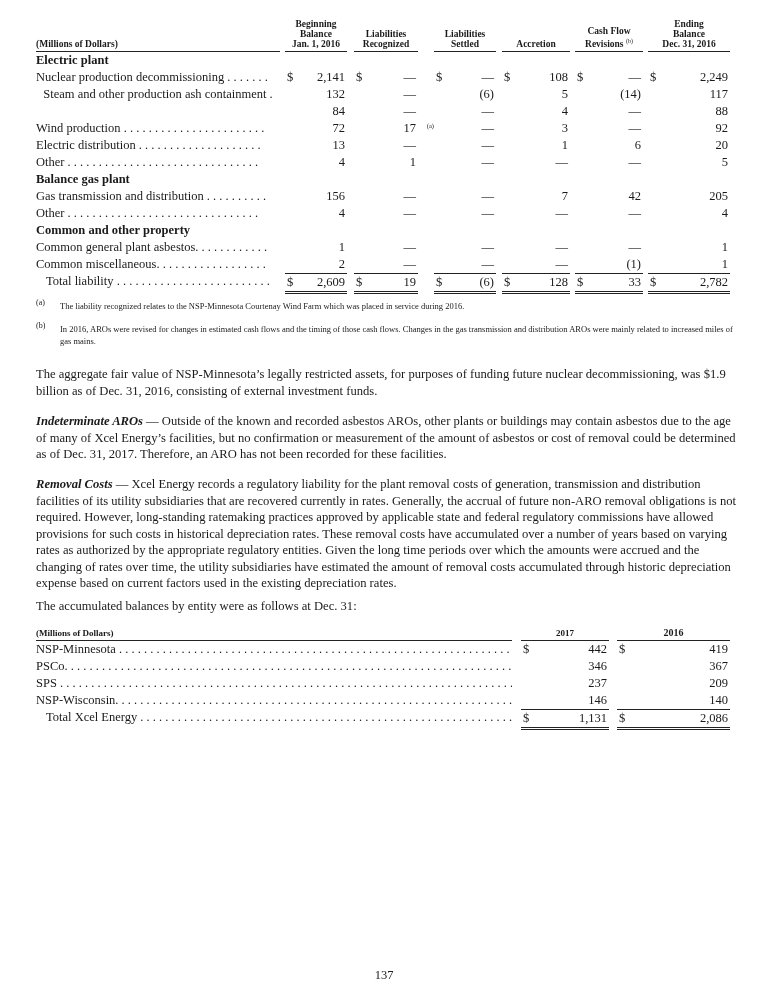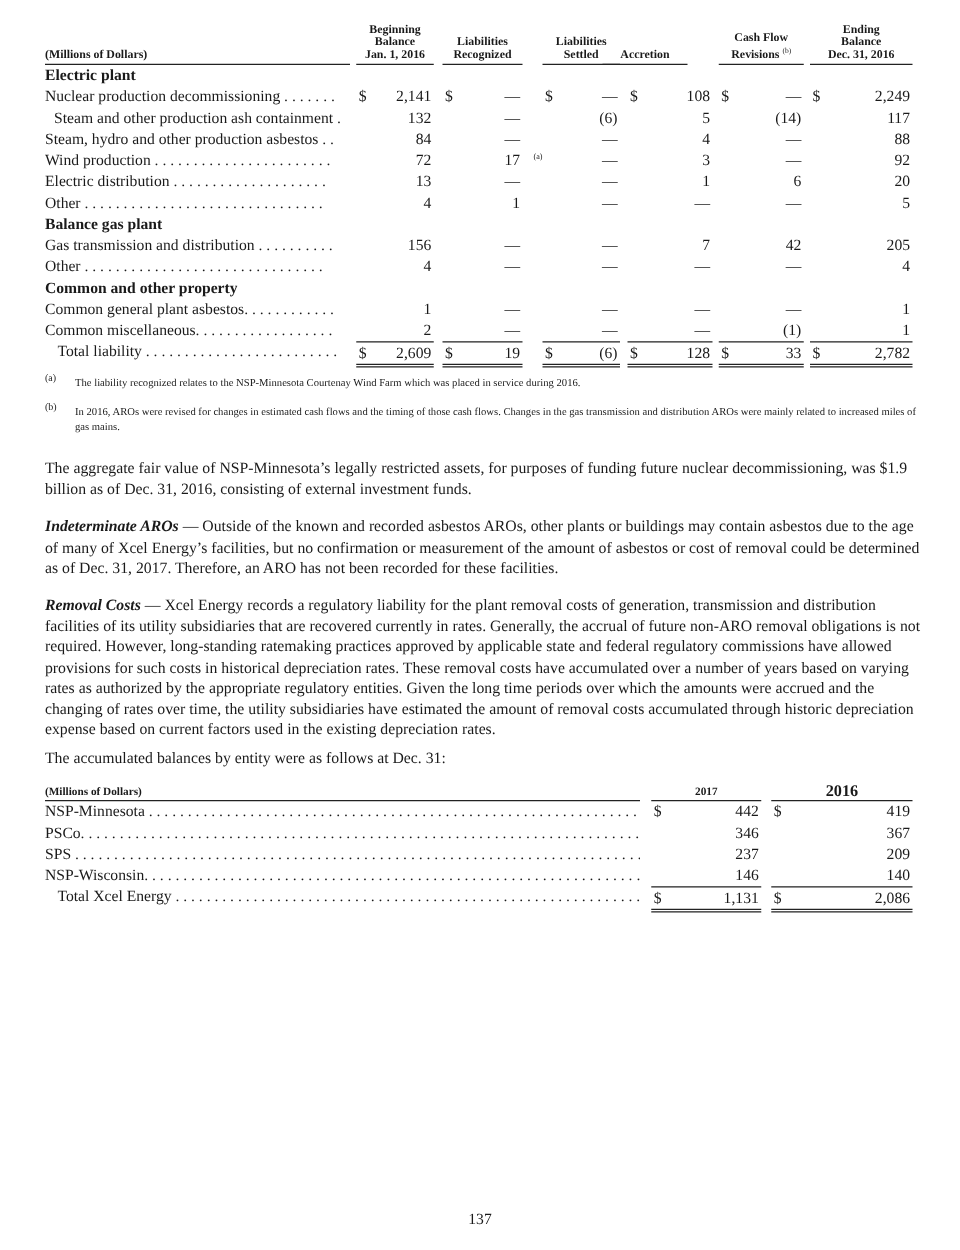--- a/index.html
+++ b/index.html
@@ -56,21 +56,21 @@
     <div>Jan. 1, 2016</div>
   </div>
   <div class="hcell" style="left:318px;width:64px;">
     <div>Liabilities</div>
     <div>Recognized</div>
   </div>
   <div class="hcell" style="left:398px;width:62px;">
     <div>Liabilities</div>
     <div>Settled</div>
   </div>
-  <div class="hcell" style="left:446px;width:68px;margin-top:8px;">
+  <div class="hcell" style="left:466px;width:68px;margin-top:8px;">
     <div>Accretion</div>
   </div>
   <div class="hcell" style="left:539px;width:68px;">
     <div>Cash Flow</div>
     <div><span>Revisions</span> <span class="sup">(b)</span></div>
   </div>
   <div class="hcell" style="left:612px;width:82px;">
     <div>Ending</div>
     <div>Balance</div>
     <div>Dec. 31, 2016</div>
@@ -123,21 +123,20 @@
         <span class="val">5</span>
       </div>
       <div class="cell" style="left: 539px; width: 68px;">
         <span class="val">(14)</span>
       </div>
       <div class="cell" style="left: 612px; width: 82px;">
         <span class="val">117</span>
       </div>
     </div>
     <div class="row" style="top: 103px;">
-      <span class="label" style="width: 244px;">Steam, hydro and other production asbestos . .</span>
       <div class="cell" style="left: 249px; width: 62px;">
         <span class="val">84</span>
       </div>
       <div class="cell" style="left: 318px; width: 64px;">
         <span class="val">—</span>
       </div>
       <div class="cell" style="left: 398px; width: 62px;">
         <span class="val">—</span>
       </div>
       <div class="cell" style="left: 466px; width: 68px;">
@@ -354,21 +353,21 @@
 
 <div class="para" style="top:598px;">The accumulated balances by entity were as follows at Dec. 31:</div>
 
 <div class="rc-head">
   <div class="hcell left" style="left:0;width:476px;font-size:9px;">
     <span>(Millions of Dollars)</span>
   </div>
   <div class="hcell" style="left:485px;width:88px;font-size:9px;">
     <span>2017</span>
   </div>
-  <div class="hcell" style="left:581px;width:113px;font-size:13px;">
+  <div class="hcell" style="left:581px;width:113px;font-size:10px;">
     <span>2016</span>
   </div>
 </div>
 <div id="rc-body">
     <div class="rc-row" style="top: 641px;">
       <span class="label" style="position: absolute; left: 0px; width: 476px; white-space: nowrap; overflow: hidden;">NSP-Minnesota . . . . . . . . . . . . . . . . . . . . . . . . . . . . . . . . . . . . . . . . . . . . . . . . . . . . . . . . . . . . . . . . . .</span>
       <div class="cell" style="left: 485px; width: 88px;">
         <span class="dol">$</span>
         <span class="val">442</span>
       </div>

